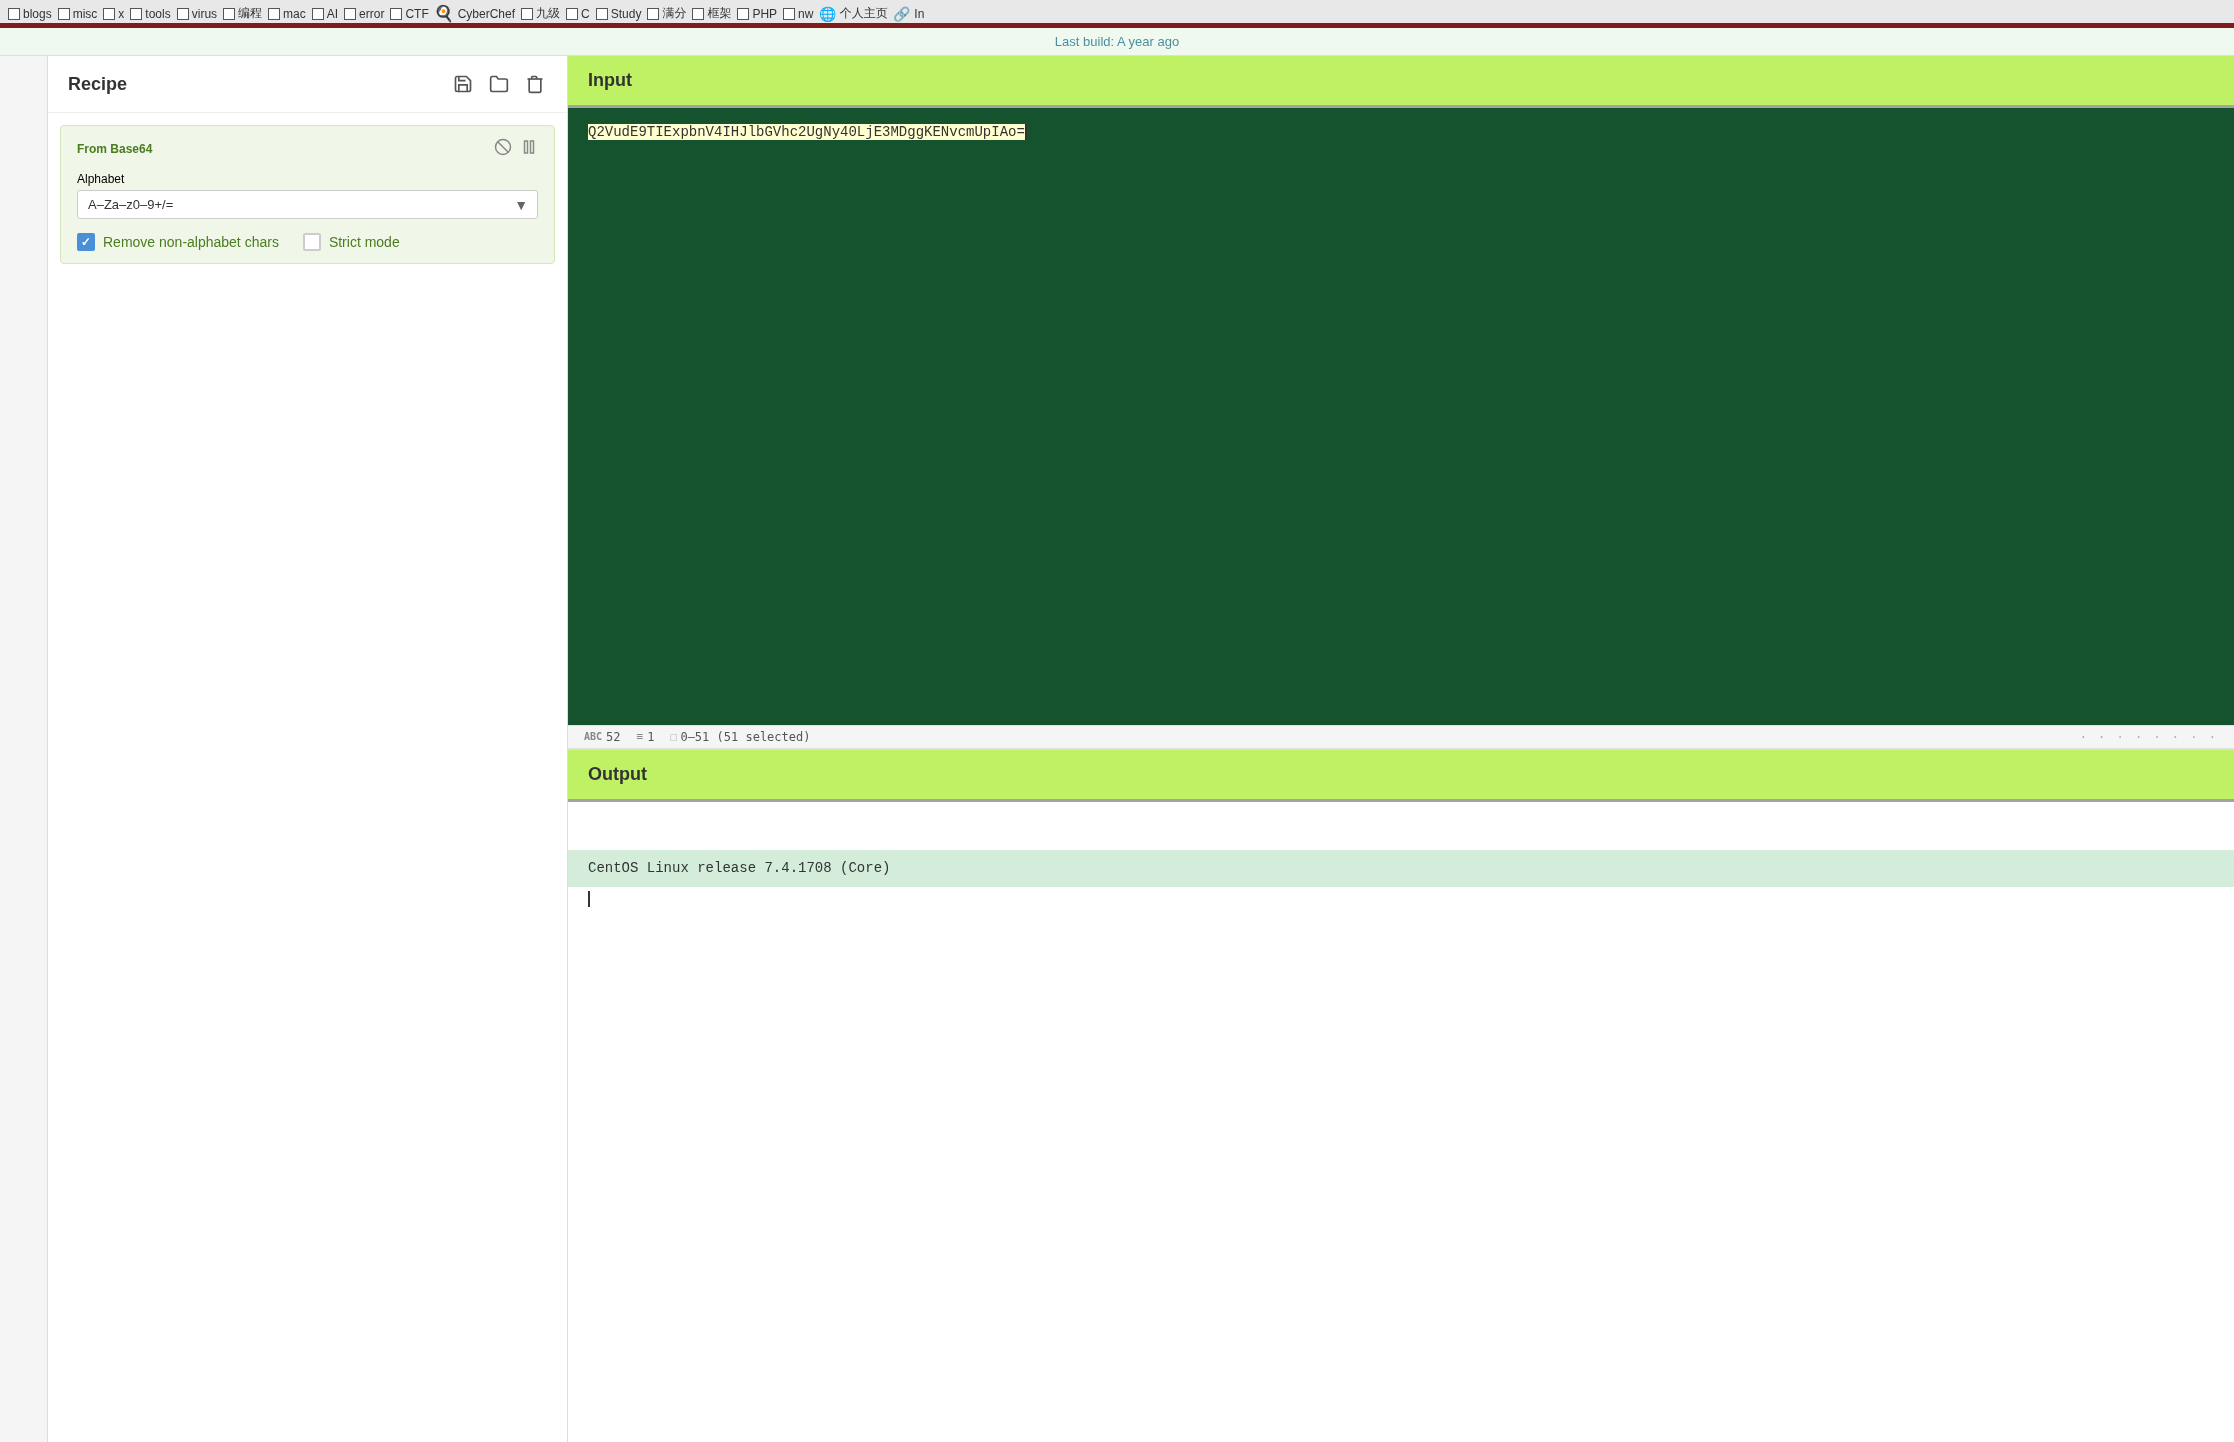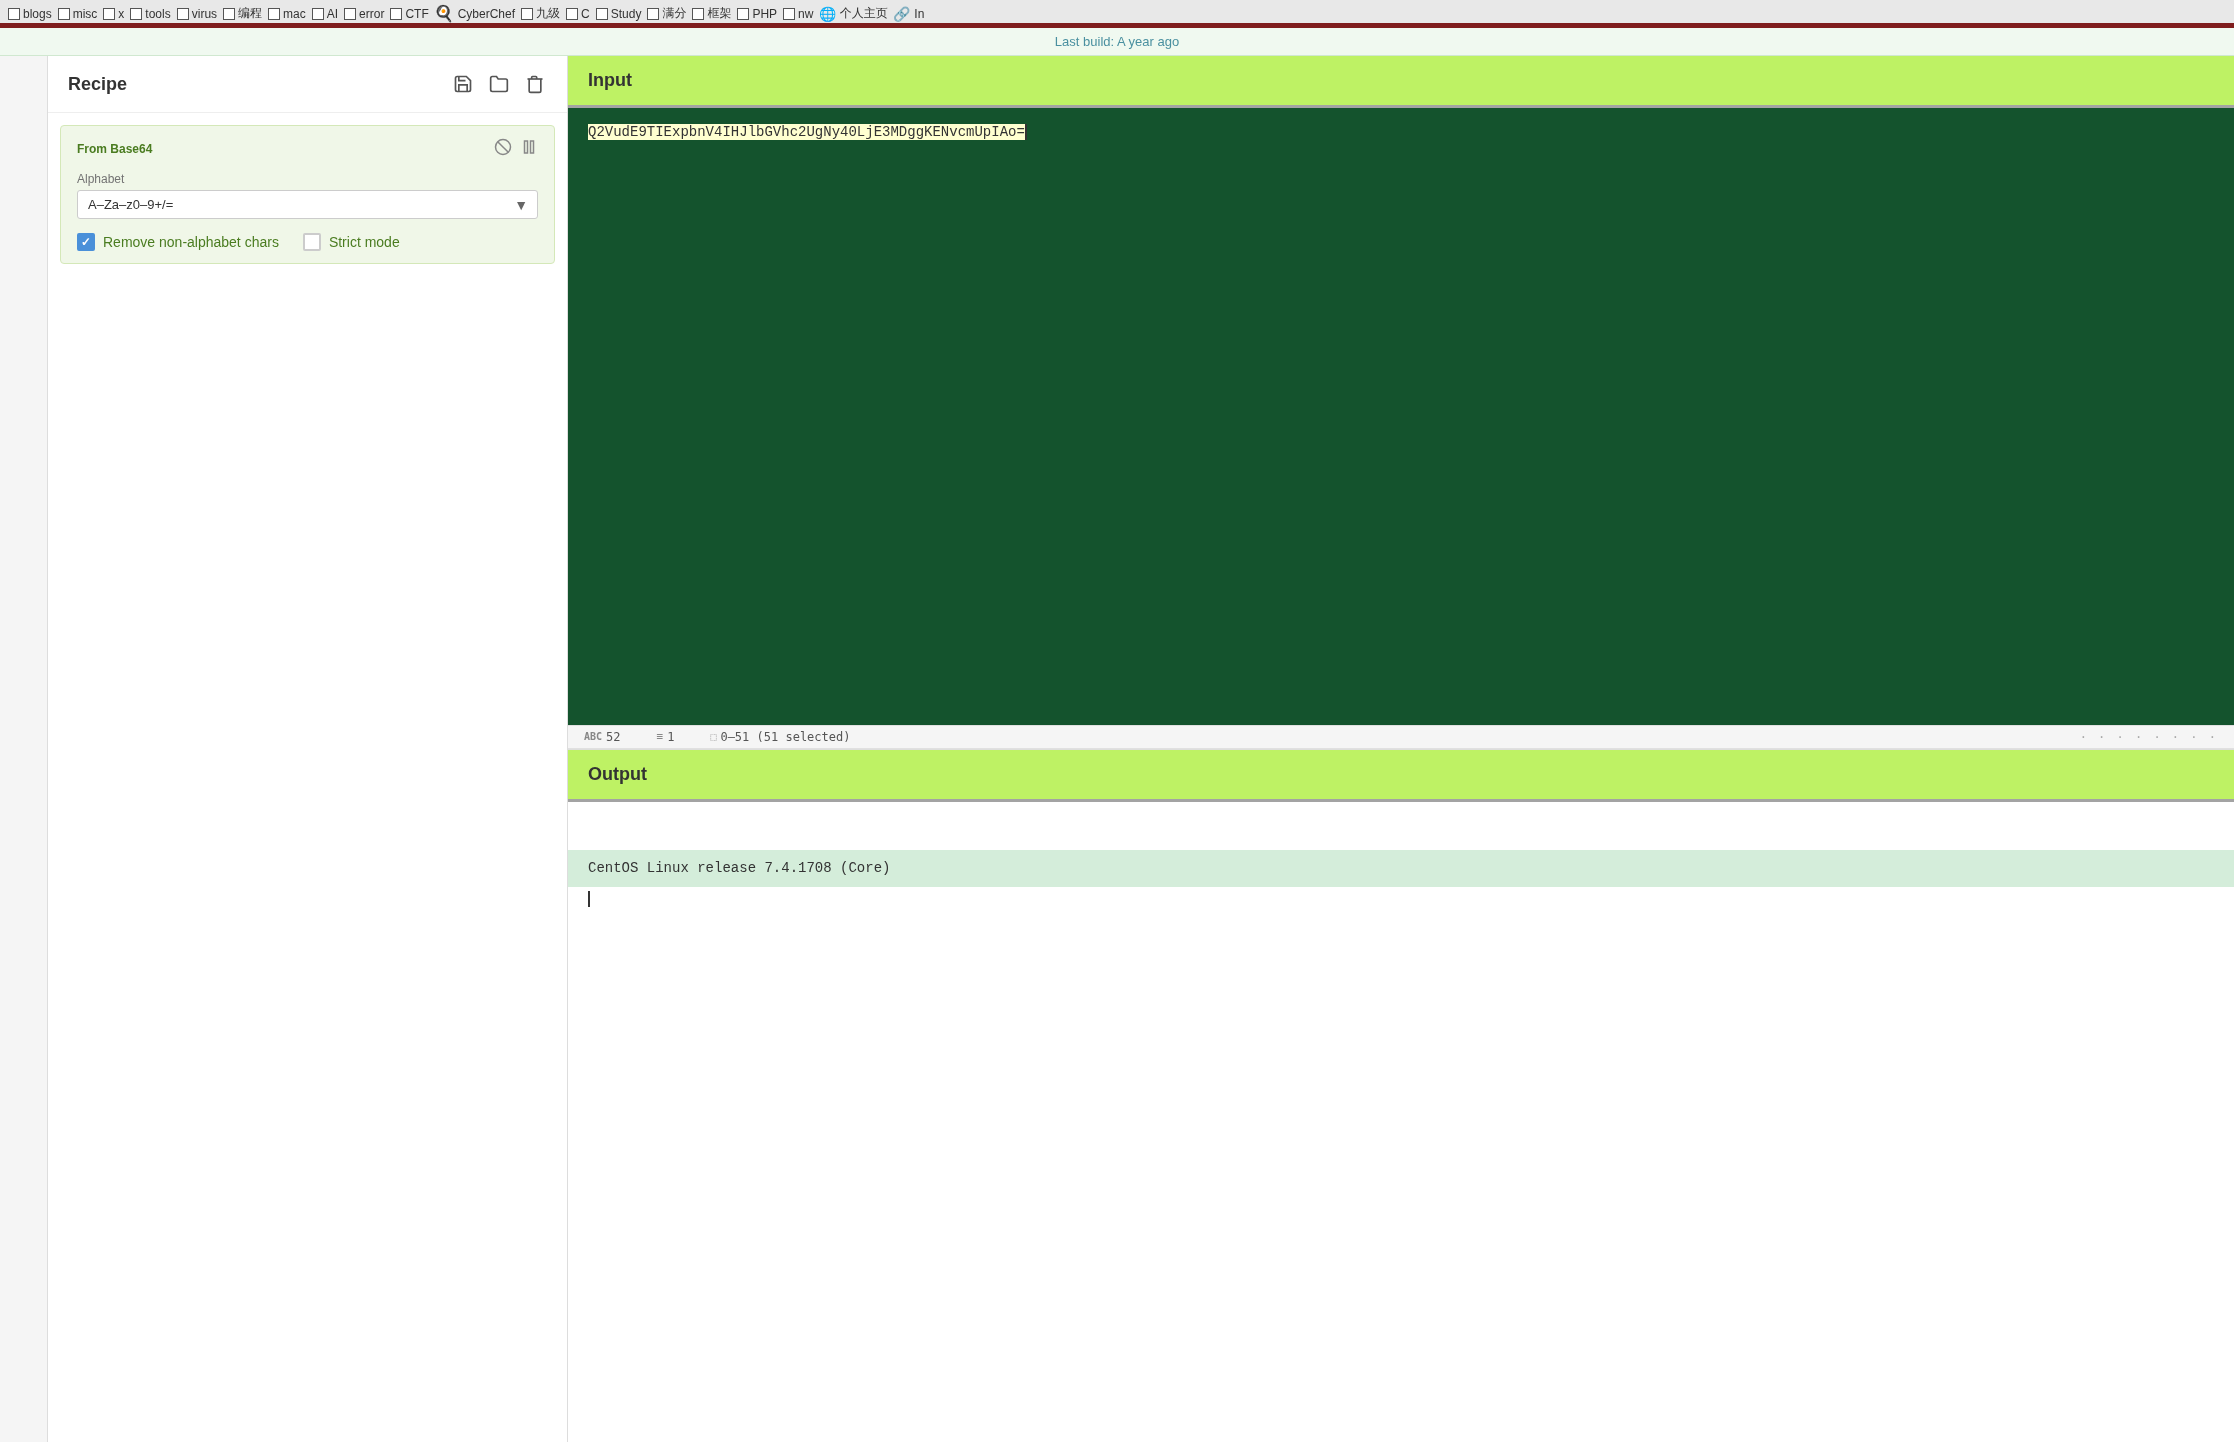--- a/index.html
+++ b/index.html
@@ -141,21 +141,21 @@
       font-size: 16px;
     }
 
     
     .alphabet-section {
       margin-bottom: 14px;
     }
 
     .alphabet-label {
       font-size: 12px;
-      color: #737373;
+      color: #000000;
       margin-bottom: 4px;
     }
 
     .alphabet-select {
       width: 100%;
       padding: 6px 10px;
       border: 1px solid #ccc;
       border-radius: 3px;
       background: white;
       font-size: 13px;
@@ -279,21 +279,21 @@
     }
 
     
     .status-bar {
       background: #f5f5f5;
       border-top: 1px solid #e0e0e0;
       border-bottom: 1px solid #e0e0e0;
       padding: 4px 16px;
       display: flex;
       align-items: center;
-      gap: 36px;
+      gap: 16px;
       font-size: 12px;
       color: #555;
       font-family: monospace;
       text-align: center;
     }
 
     .status-item {
       display: flex;
       align-items: center;
       gap: 4px;

